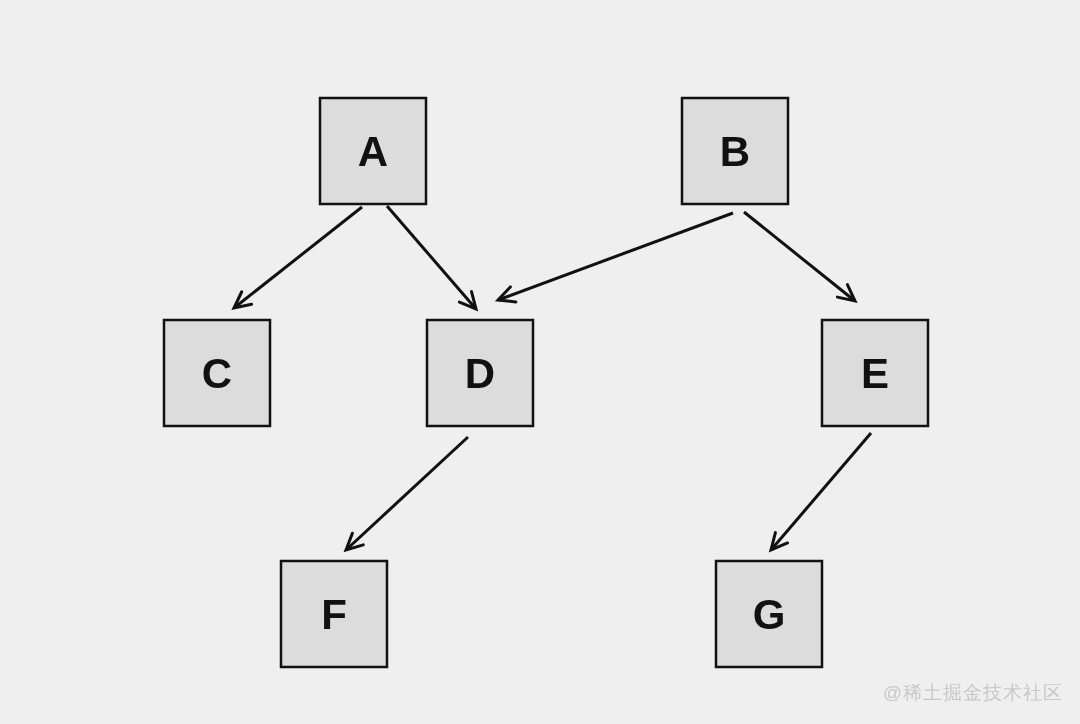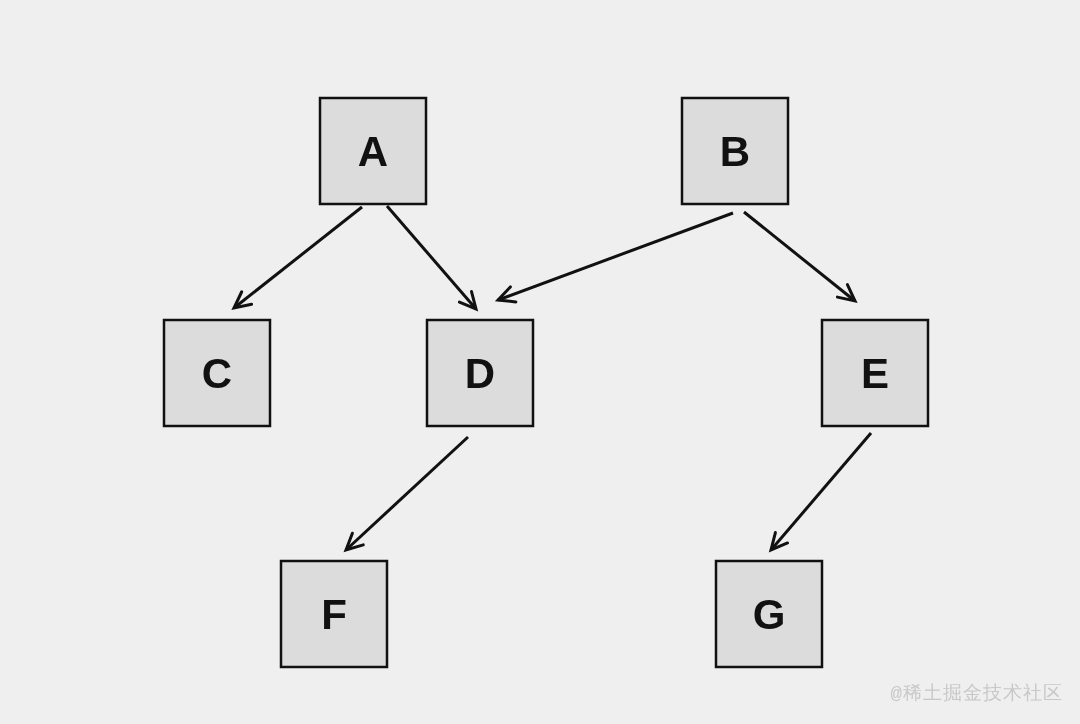--- a/index.html
+++ b/index.html
@@ -27,21 +27,21 @@
     font-weight: bold;
     font-size: 42px;
     text-anchor: middle;
   }
   .watermark {
     position: absolute;
     right: 17px;
     bottom: 18px;
     font-size: 19px;
     letter-spacing: 1px;
-    font-family: Liberation Mono, monospace;
+    font-family: Liberation Sans, sans-serif;
     user-select: none;
   }
 </style>
 </head>
 <body style="background: rgb(239, 239, 239);">
 
 <div class="canvas" style="background: rgb(239, 239, 239);">
   <svg id="graph" width="1080" height="724" viewBox="0 0 1080 724">
     <g id="edges">
         <g>

